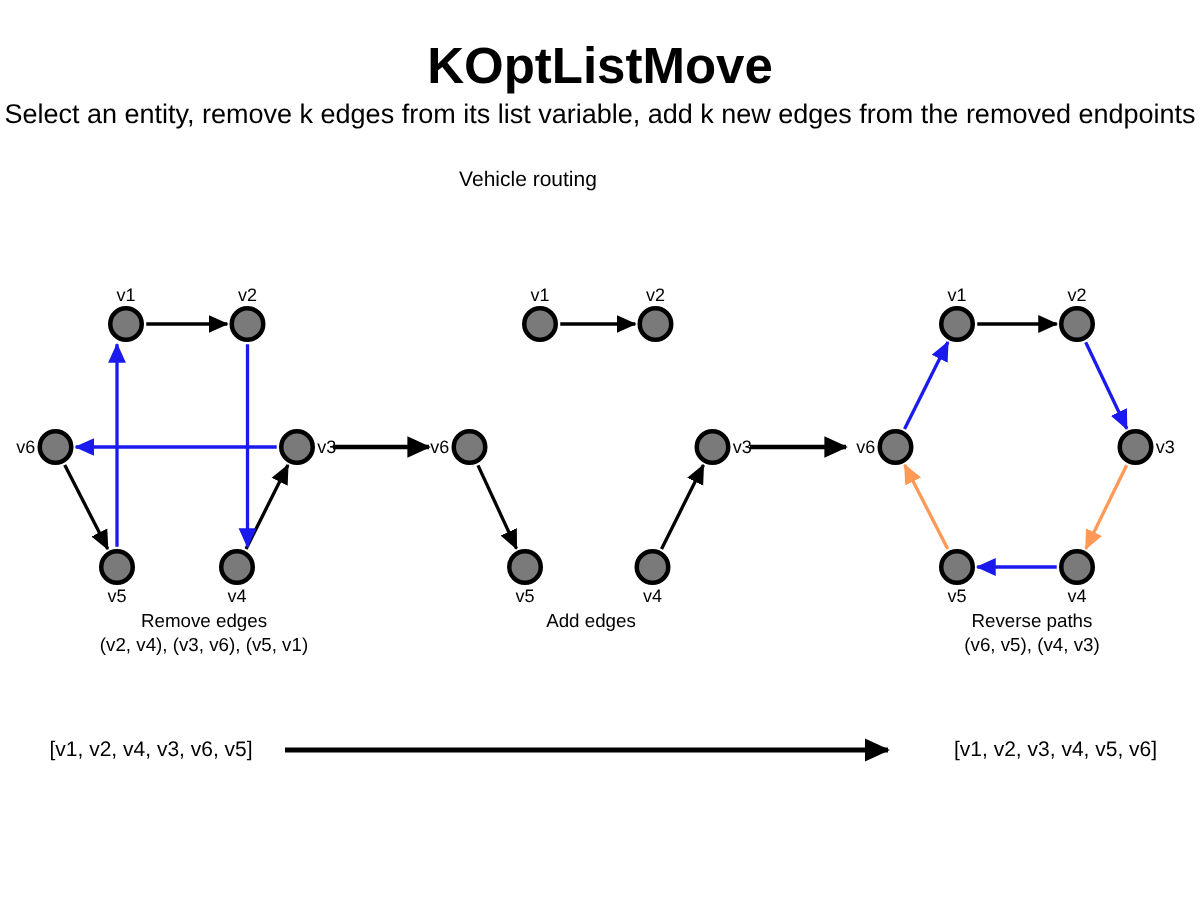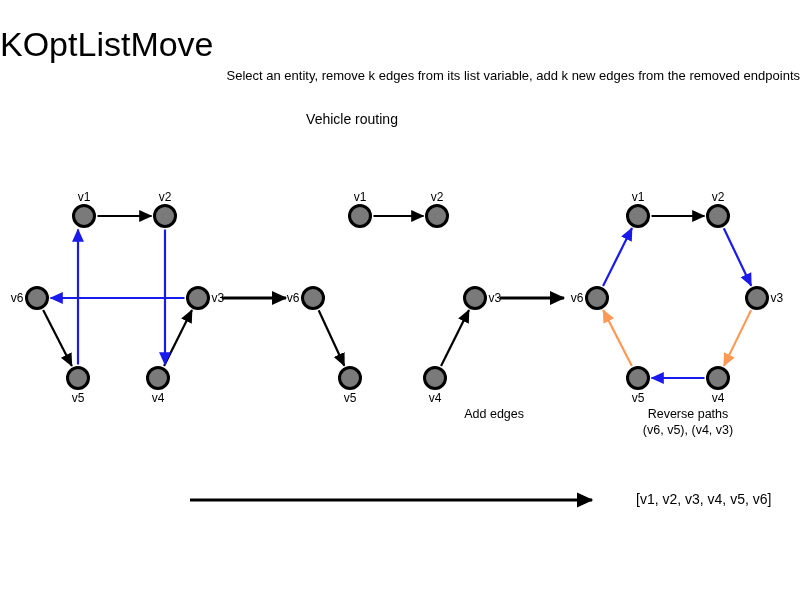--- a/index.html
+++ b/index.html
@@ -19,32 +19,33 @@
     position: absolute;
     left: 0; top: 0;
     width: 800px;
     height: 600px;
   }
   .title {
     position: absolute;
     left: 0;
     top: 24px;
     width: 800px;
+    text-align: center;
     font-size: 34px;
-    font-weight: 400;
+    font-weight: 700;
     letter-spacing: 0px;
     line-height: 40px;
   }
   .subtitle {
     position: absolute;
     left: 0;
     top: 68px;
     width: 800px;
-    text-align: right;
-    font-size: 13px;
+    text-align: center;
+    font-size: 18px;
     line-height: 16px;
   }
   .domain-label {
     position: absolute;
     left: 0;
     top: 111px;
     width: 704px;
     text-align: center;
     font-size: 14px;
     line-height: 17px;
@@ -82,21 +83,21 @@
   .caption .cap-sub { display: block; }
   .list-text {
     position: absolute;
     font-size: 14px;
     line-height: 17px;
     white-space: nowrap;
   }
   .list-left { left: 33px; top: 491px; }
   .list-right { left: 596px; top: 491px; margin-left: 40px; }
   .cap1 { left: 6px;  top: 406px; }
-  .cap2 { left: 264px; top: 406px; text-align: right; }
+  .cap2 { left: 264px; top: 406px; }
   .cap3 { left: 558px; top: 406px; }
 </style>
 </head>
 <body>
 
 <div id="root">
 
   <div class="title">KOptListMove</div>
   <div class="subtitle">Select an entity, remove k edges from its list variable, add k new edges from the removed endpoints</div>
   <div class="domain-label">Vehicle routing</div>
@@ -210,23 +211,28 @@
         <g>
           <circle cx="597" cy="298" r="10.5" class="node-circle"></circle>
           <text x="583.5" y="302" text-anchor="end" class="node-label">v6</text>
         </g>
       </g>
     <g>
         <line x1="190" y1="500" x2="592" y2="500" marker-end="url(#arrow-thick)" class="flowline"></line>
       </g>
   </svg>
 
+  <div class="caption cap1">
+    <span class="cap-title">Remove edges</span>
+    <span class="cap-sub">(v2, v4), (v3, v6), (v5, v1)</span>
+  </div>
   <div class="caption cap2">
     <span class="cap-title">Add edges</span>
   </div>
   <div class="caption cap3">
     <span class="cap-title">Reverse paths</span>
     <span class="cap-sub">(v6, v5), (v4, v3)</span>
   </div>
 
+  <div class="list-text list-left">[v1, v2, v4, v3, v6, v5]</div>
   <div class="list-text list-right">[v1, v2, v3, v4, v5, v6]</div>
 
 </div>
 
 </body></html>

